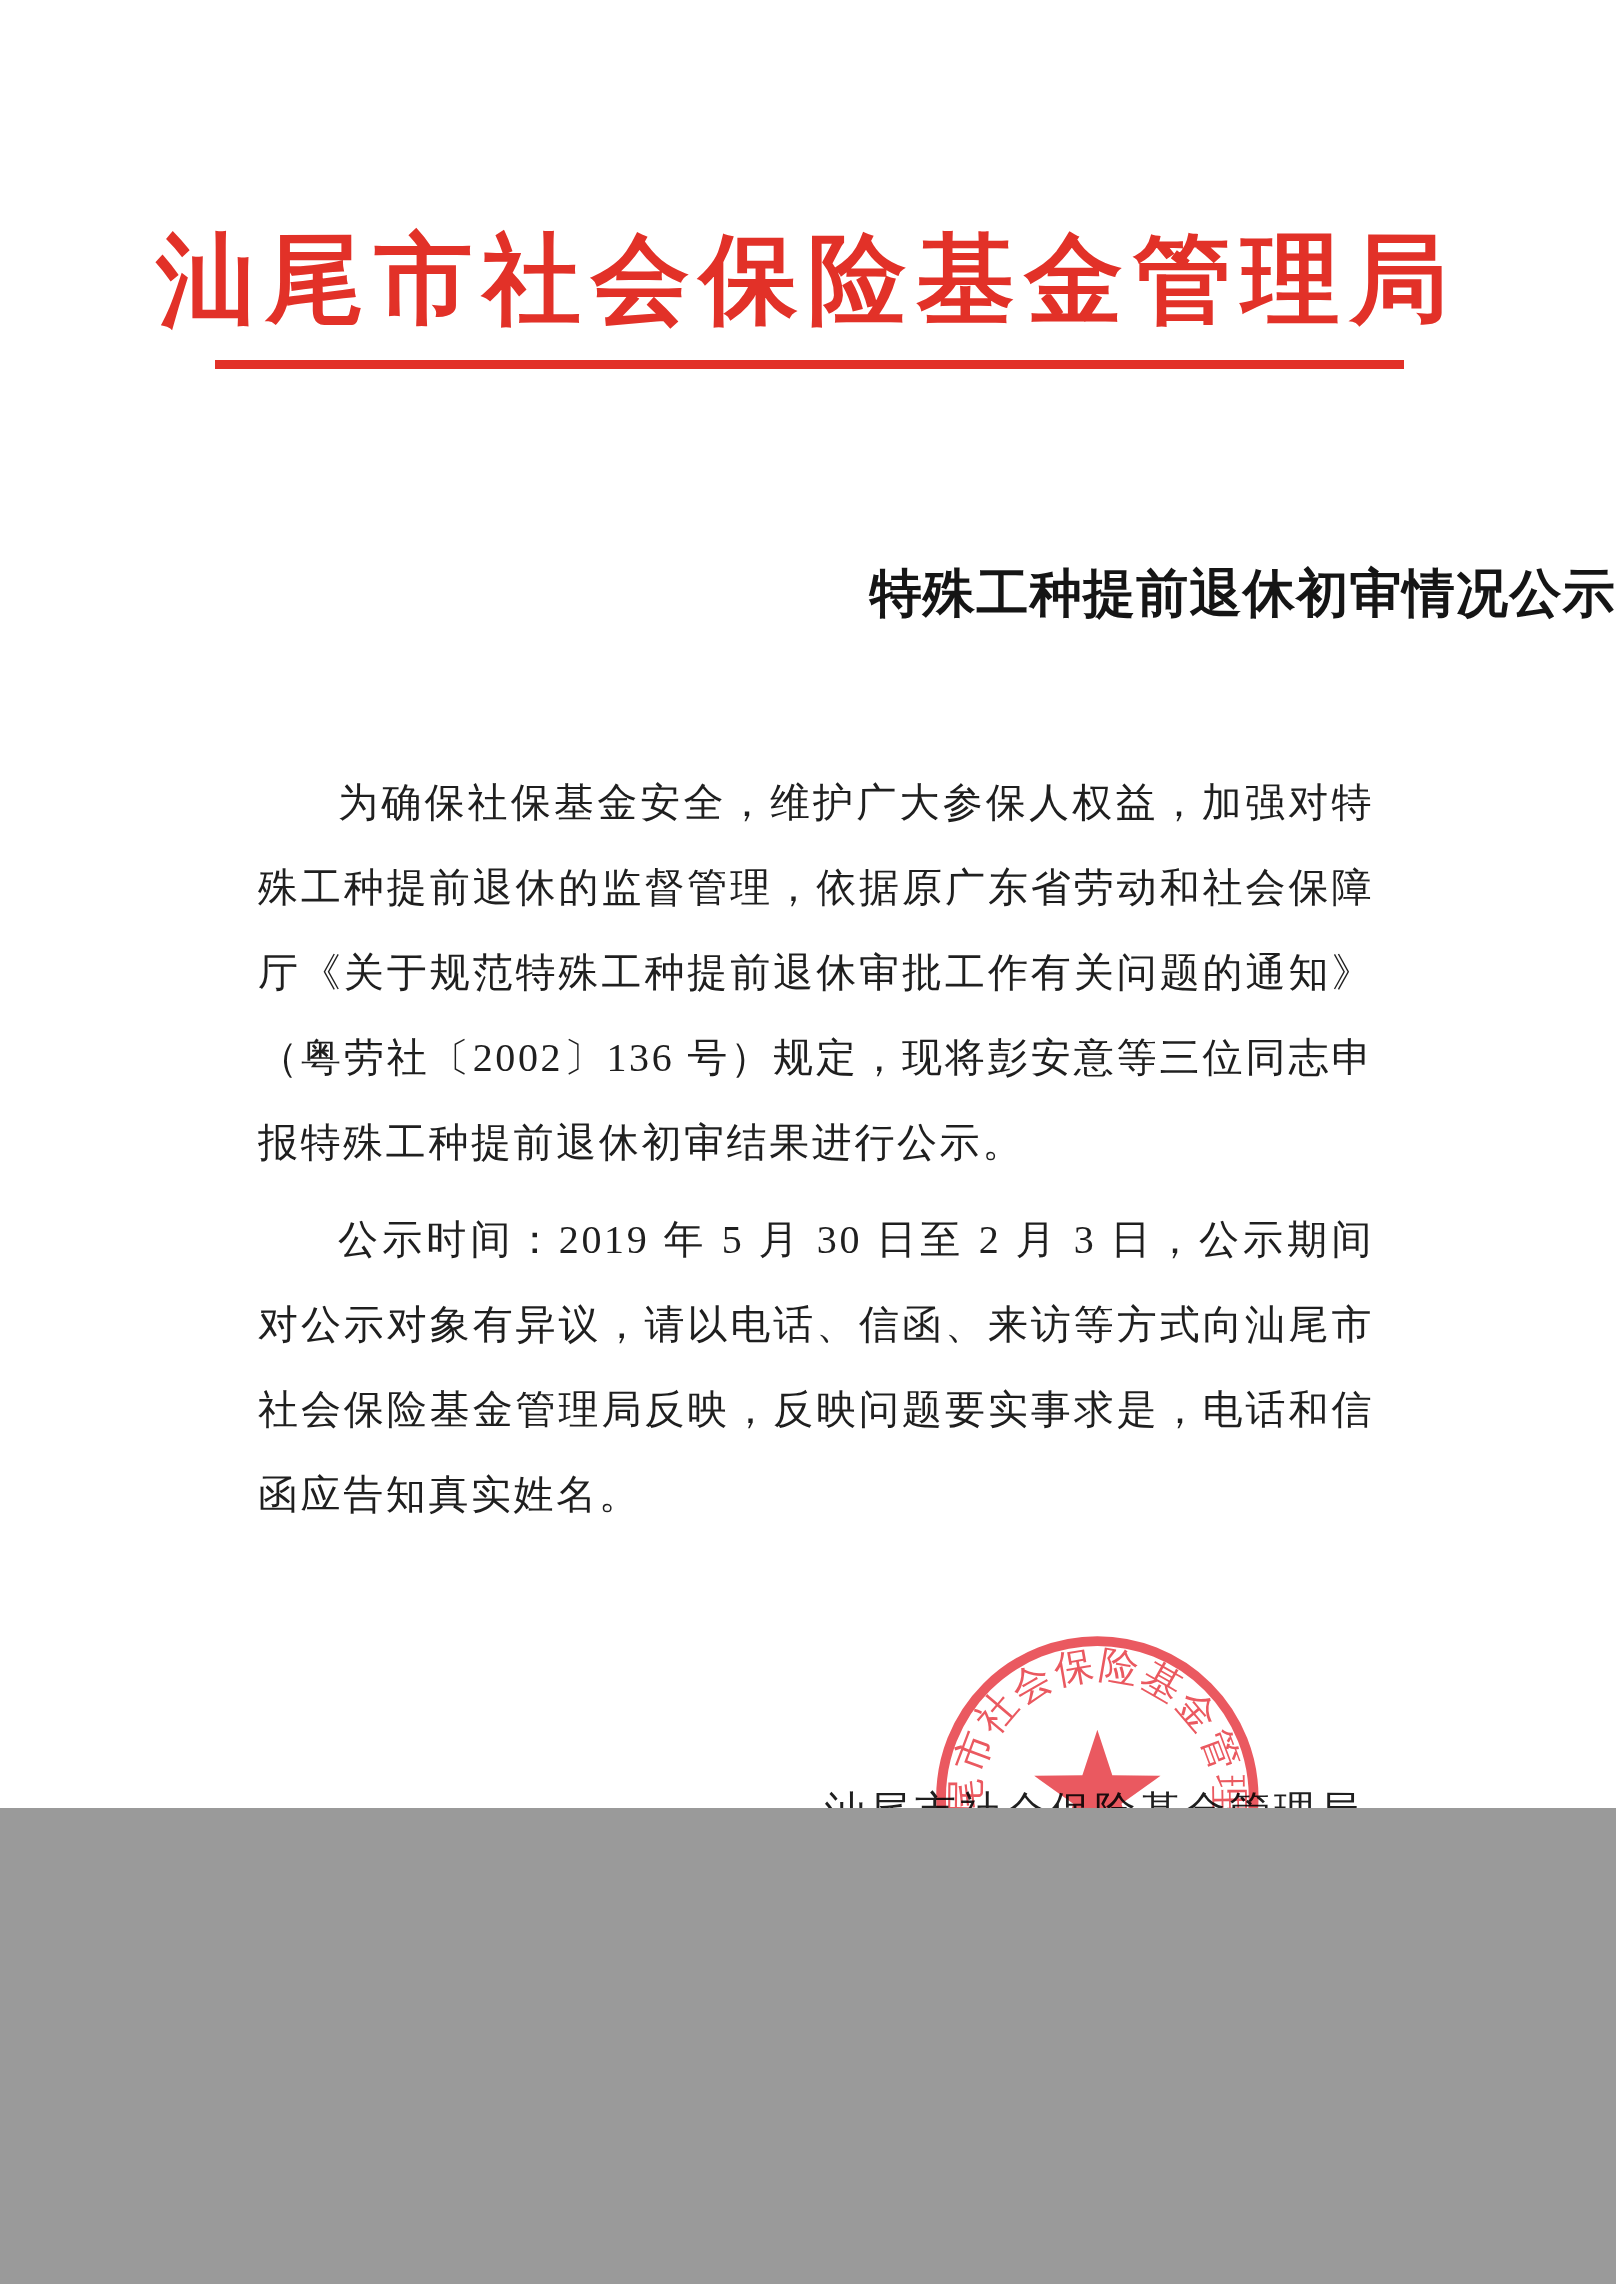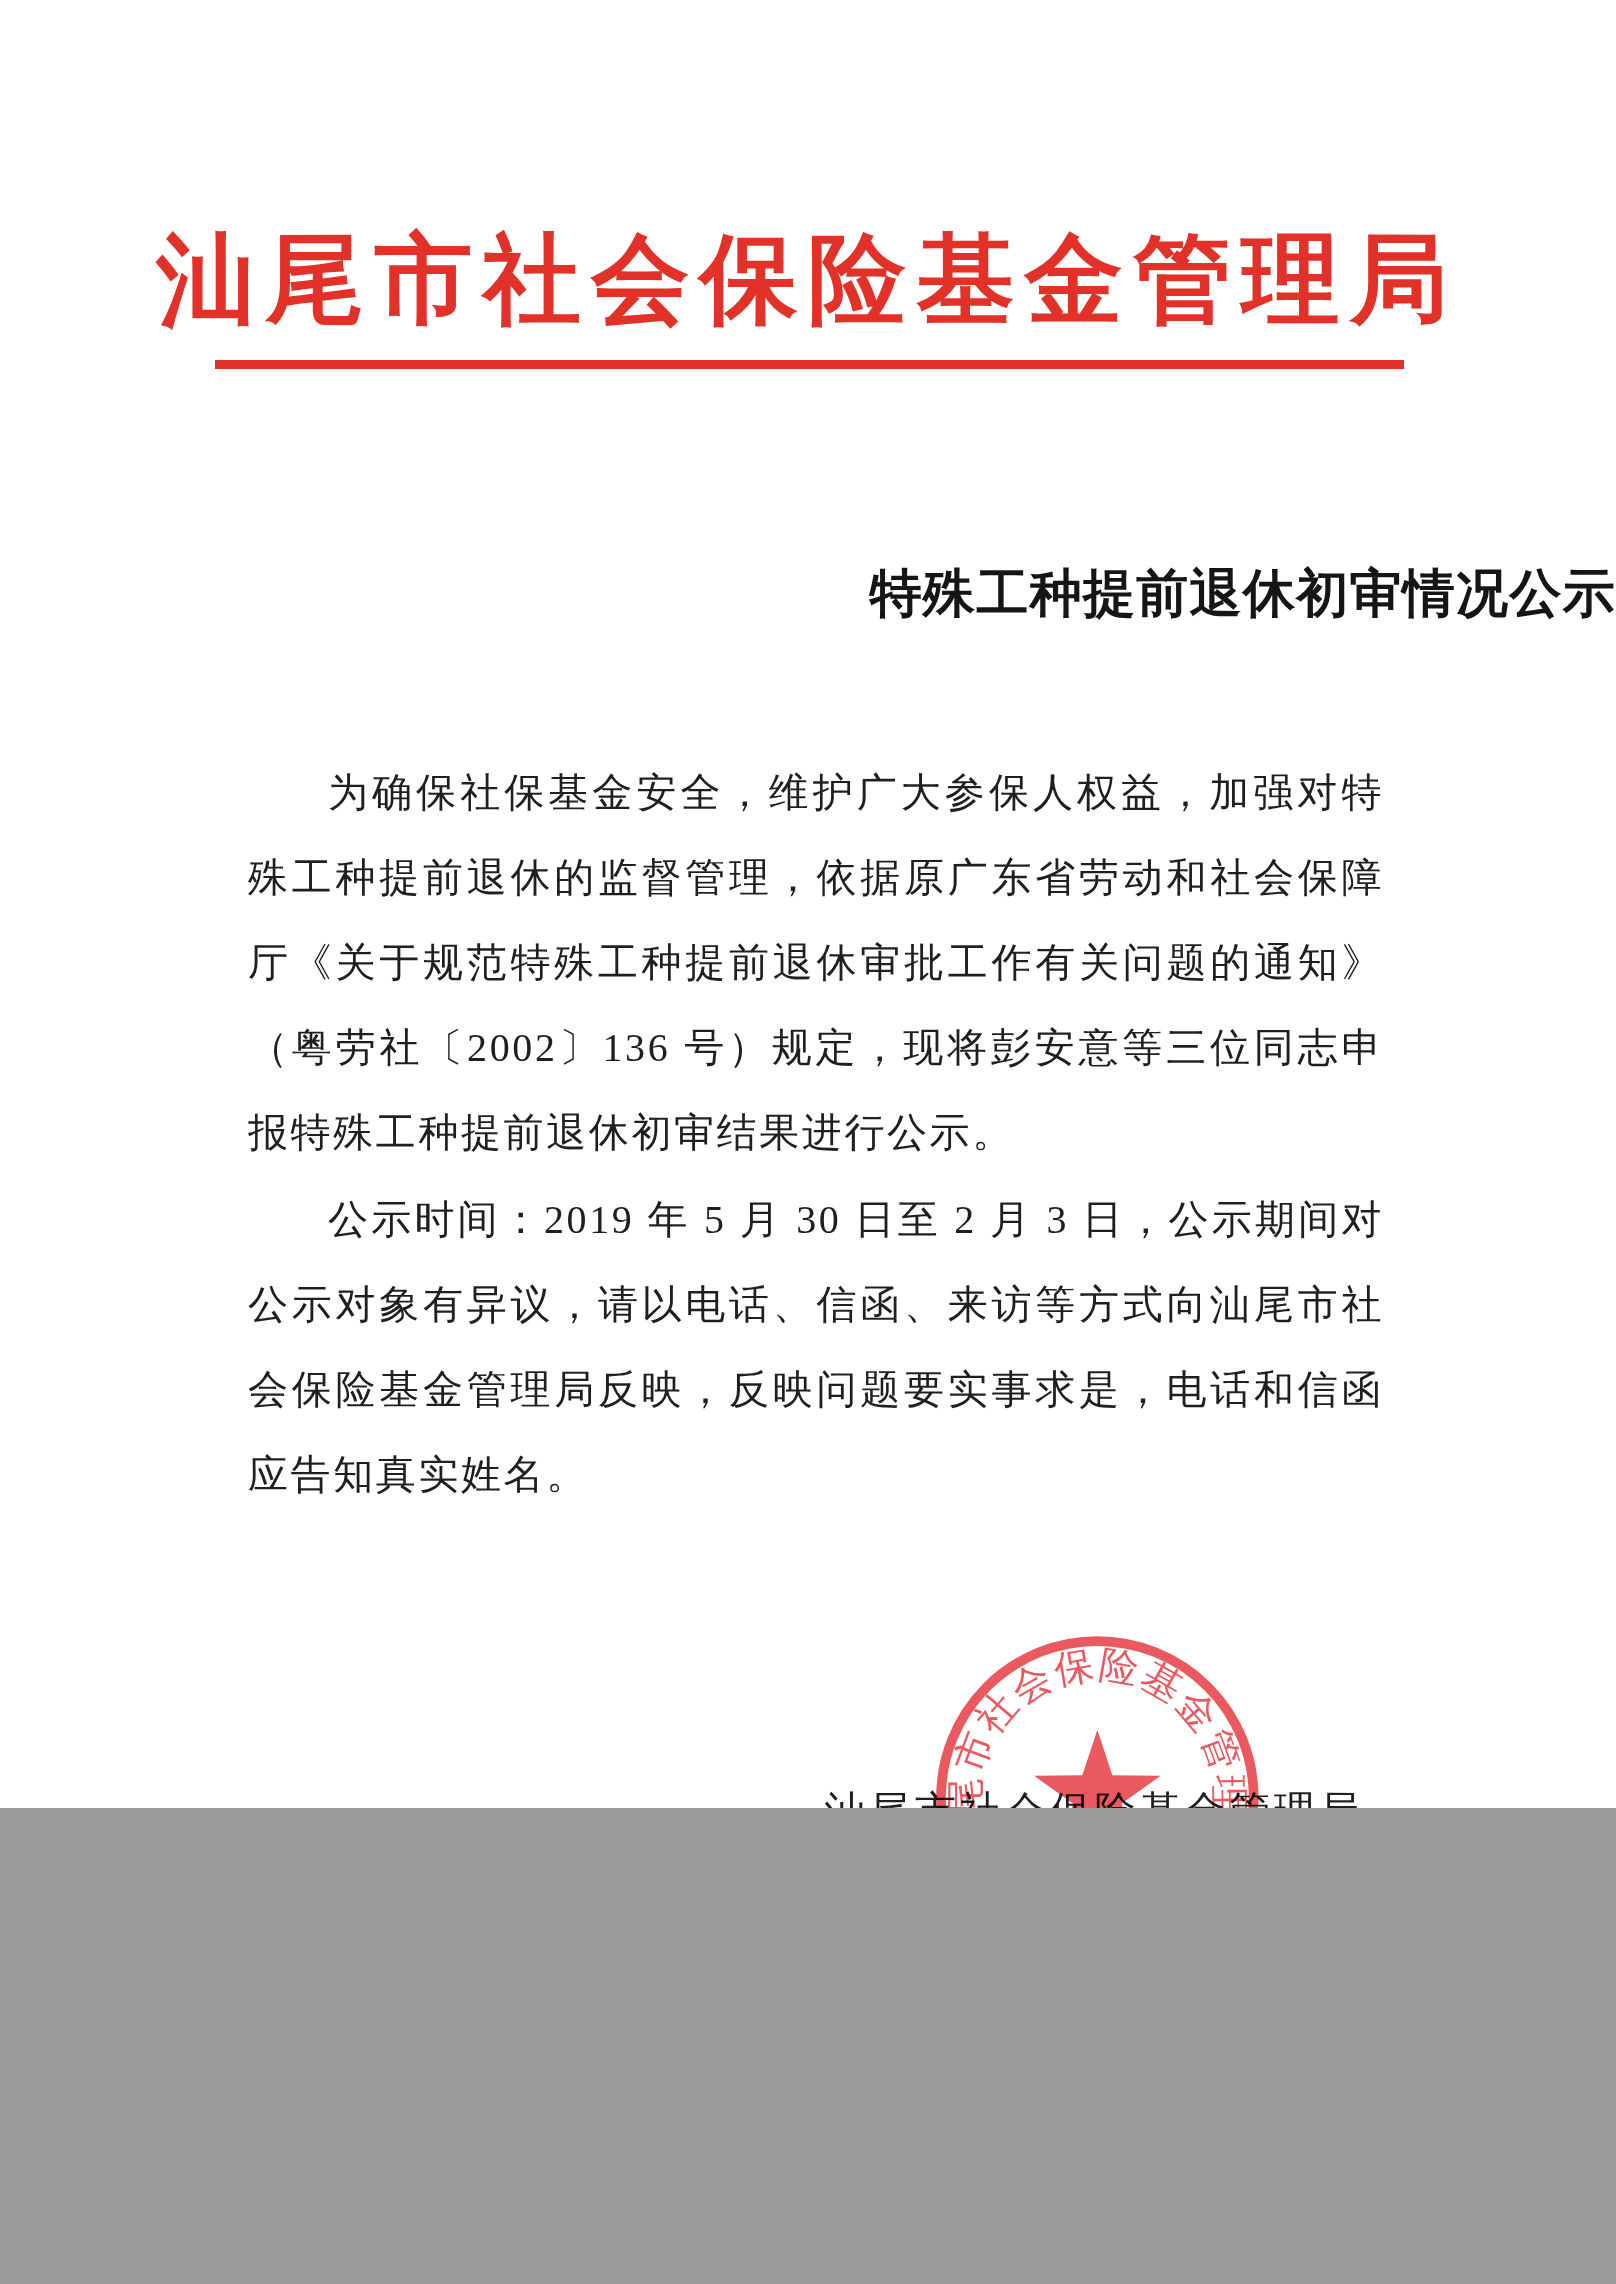--- a/index.html
+++ b/index.html
@@ -31,21 +31,21 @@
     letter-spacing:1.3px;
     white-space:nowrap;
   }
   .body-block{
     position:absolute;top:748px;left:246px;width:1140px;
     font-size:40px;line-height:85px;
     letter-spacing:2.6px;
     color:#1f1f1f;
     text-align:justify;
   }
-  .body-block p{margin:2px;text-indent:2em;}
+  .body-block p{margin:12px;text-indent:2em;}
   .sig-org{
     position:absolute;top:1784px;left:769px;width:651px;
     text-align:center;
     font-size:41px;color:#1f1f1f;letter-spacing:3.9px;
     white-space:nowrap;z-index:2;
   }
   .sig-date{
     position:absolute;top:1871px;left:769px;width:651px;
     text-align:center;
     font-size:40px;color:#7f1d1d;letter-spacing:5.2px;

